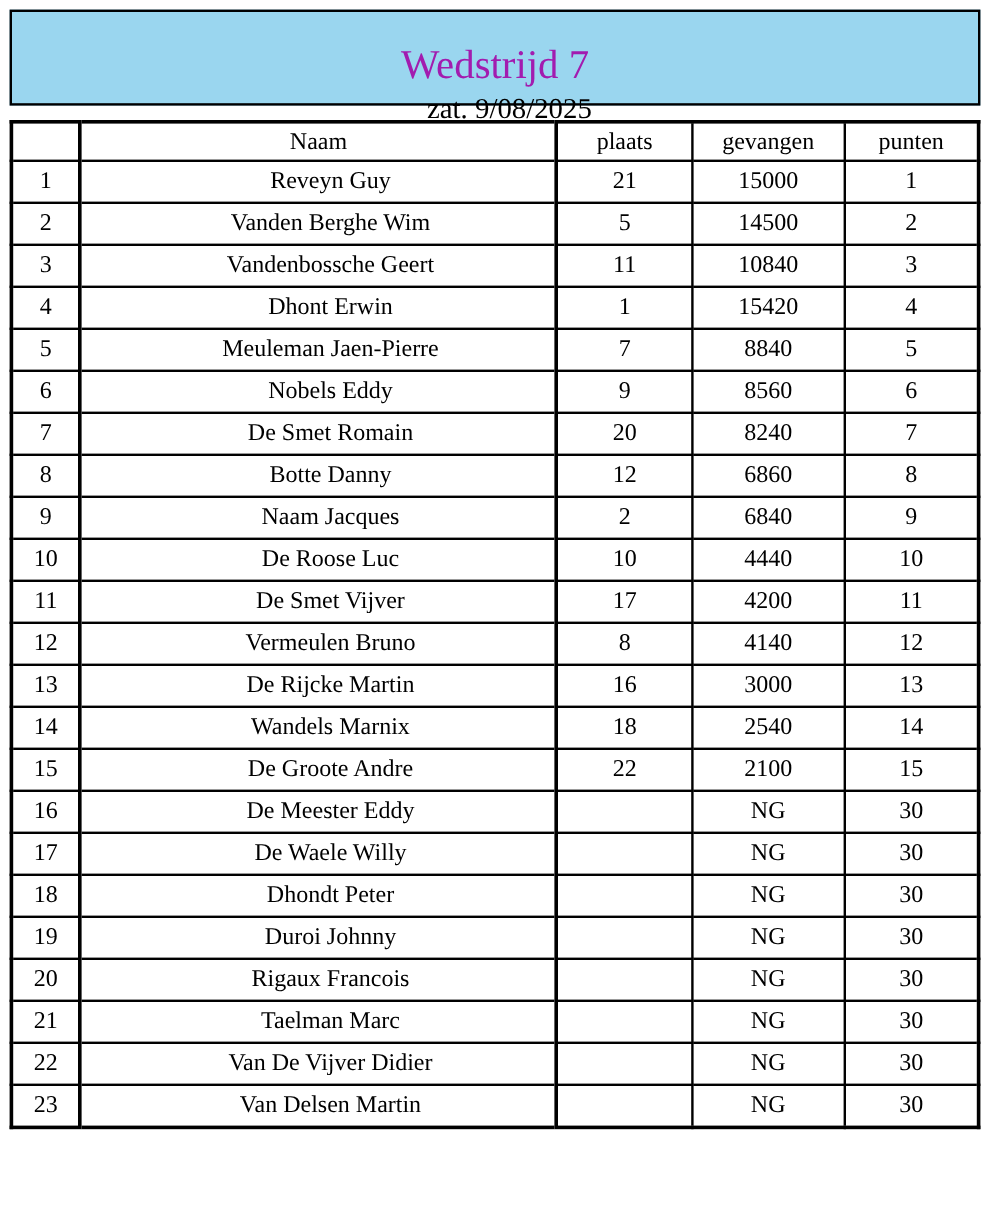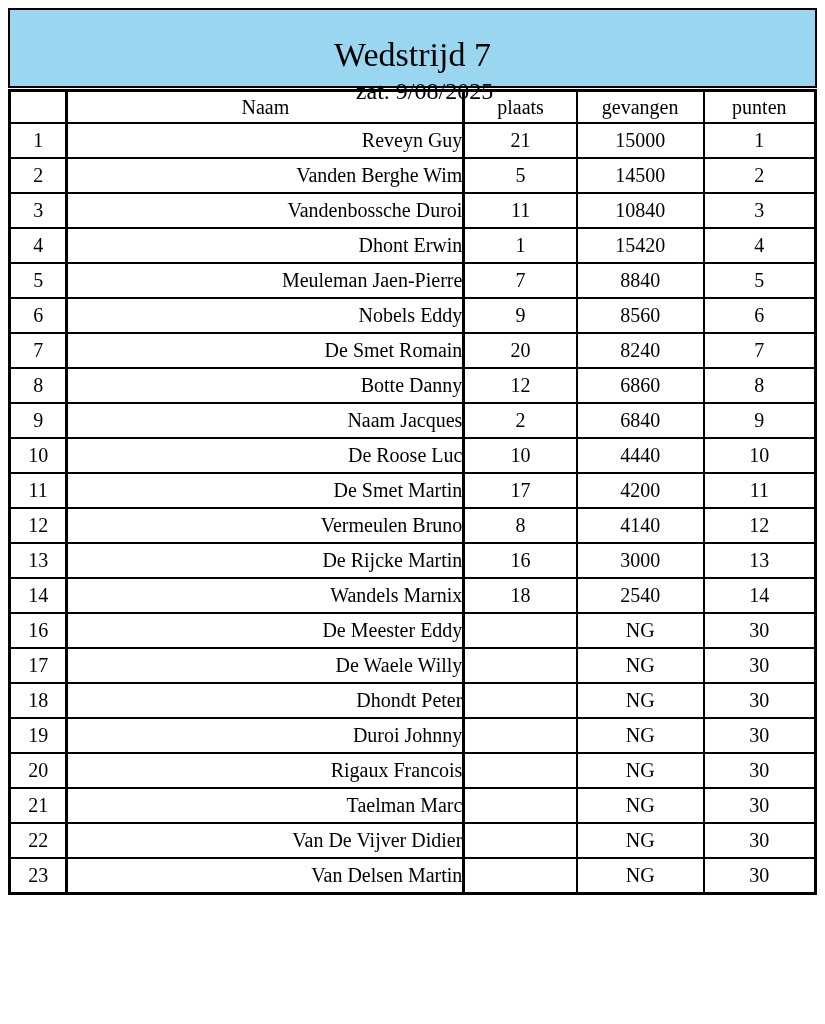--- a/index.html
+++ b/index.html
@@ -23,31 +23,31 @@
     border: 2px solid #000;
     background: #9AD6EF;
     text-align: center;
     display: flex;
     flex-direction: column;
     justify-content: center;
   }
   .title-main {
     font-size: 34px;
     line-height: 42px;
-    color: #000000;
+    color: #a21caf;
     margin-top: 44px;
   }
   .title-sub {
     font-size: 24px;
     line-height: 30px;
     color: #000;
     padding-left: 24px;
   }
   table.results {
-    margin-top: 1px;
+    margin-top: 12px;
     border-collapse: collapse;
     table-layout: fixed;
     width: 809px;
     border: 3px solid #000;
   }
   .results th, .results td {
     border: 2px solid #000;
     font-size: 20px;
     font-weight: normal;
     color: #000;
@@ -60,21 +60,21 @@
     height: 30px;
   }
   .results td {
     height: 33px;
   }
   .results .c-naam {
     border-left-width: 3px;
     border-right-width: 3px;
   }
   .results td.c-naam {
-    text-align: right;
+    text-align: center;
     padding-left: 20px;
   }
 </style>
 </head>
 <body>
 
 <div class="page">
 
   <div class="title-block">
     <div class="title-main">Wedstrijd 7</div>
@@ -108,21 +108,21 @@
         </tr>
         <tr>
           <td class="c-nr">2</td>
           <td class="c-naam">Vanden Berghe Wim</td>
           <td class="c-plaats">5</td>
           <td class="c-gevangen">14500</td>
           <td class="c-punten">2</td>
         </tr>
         <tr>
           <td class="c-nr">3</td>
-          <td class="c-naam">Vandenbossche Duroi</td>
+          <td class="c-naam">Vandenbossche Geert</td>
           <td class="c-plaats">11</td>
           <td class="c-gevangen">10840</td>
           <td class="c-punten">3</td>
         </tr>
         <tr>
           <td class="c-nr">4</td>
           <td class="c-naam">Dhont Erwin</td>
           <td class="c-plaats">1</td>
           <td class="c-gevangen">15420</td>
           <td class="c-punten">4</td>
@@ -164,21 +164,21 @@
         </tr>
         <tr>
           <td class="c-nr">10</td>
           <td class="c-naam">De Roose Luc</td>
           <td class="c-plaats">10</td>
           <td class="c-gevangen">4440</td>
           <td class="c-punten">10</td>
         </tr>
         <tr>
           <td class="c-nr">11</td>
-          <td class="c-naam">De Smet Martin</td>
+          <td class="c-naam">De Smet Vijver</td>
           <td class="c-plaats">17</td>
           <td class="c-gevangen">4200</td>
           <td class="c-punten">11</td>
         </tr>
         <tr>
           <td class="c-nr">12</td>
           <td class="c-naam">Vermeulen Bruno</td>
           <td class="c-plaats">8</td>
           <td class="c-gevangen">4140</td>
           <td class="c-punten">12</td>
@@ -191,20 +191,27 @@
           <td class="c-punten">13</td>
         </tr>
         <tr>
           <td class="c-nr">14</td>
           <td class="c-naam">Wandels Marnix</td>
           <td class="c-plaats">18</td>
           <td class="c-gevangen">2540</td>
           <td class="c-punten">14</td>
         </tr>
         <tr>
+          <td class="c-nr">15</td>
+          <td class="c-naam">De Groote Andre</td>
+          <td class="c-plaats">22</td>
+          <td class="c-gevangen">2100</td>
+          <td class="c-punten">15</td>
+        </tr>
+        <tr>
           <td class="c-nr">16</td>
           <td class="c-naam">De Meester Eddy</td>
           <td class="c-plaats"></td>
           <td class="c-gevangen">NG</td>
           <td class="c-punten">30</td>
         </tr>
         <tr>
           <td class="c-nr">17</td>
           <td class="c-naam">De Waele Willy</td>
           <td class="c-plaats"></td>

